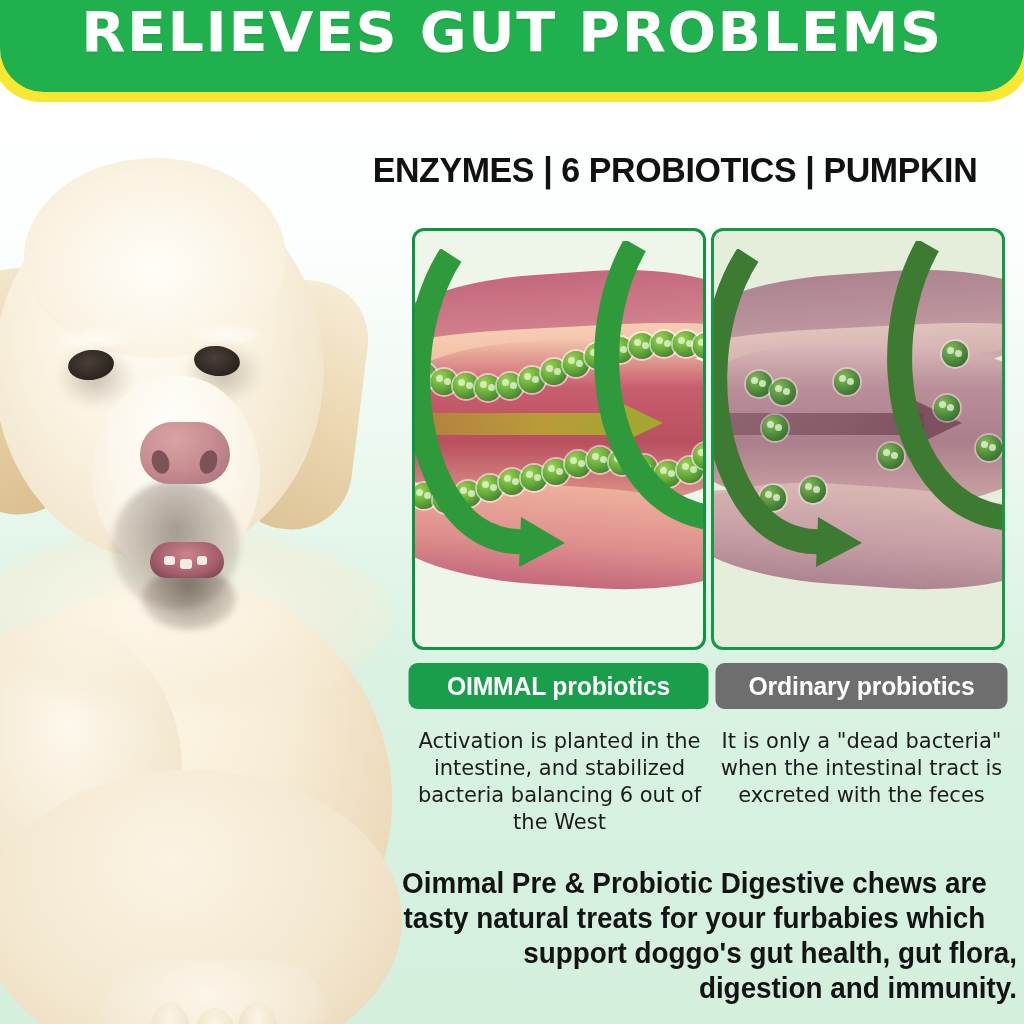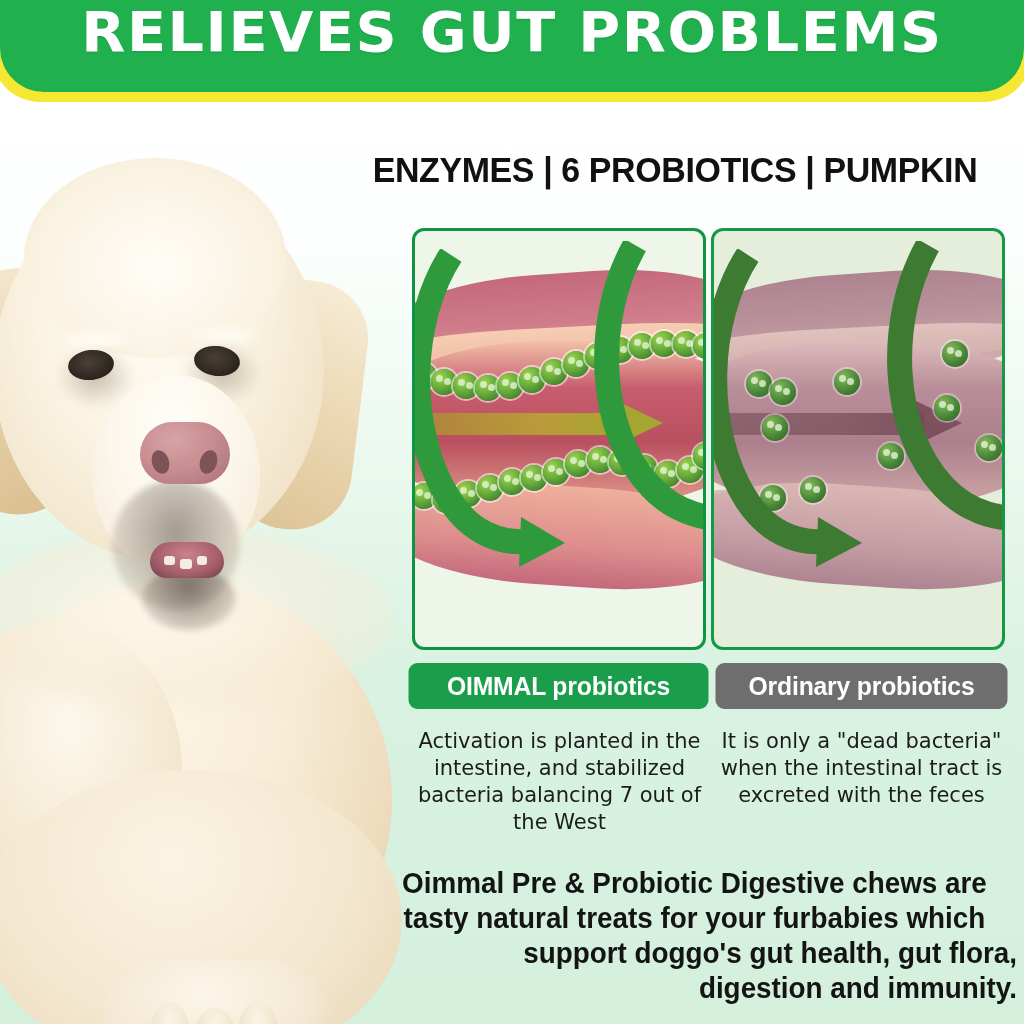--- a/index.html
+++ b/index.html
@@ -435,21 +435,21 @@
         <svg width="165" height="290" viewBox="0 0 165 290">
           <path d="M42 4 C 0 78, 4 190, 58 246 C 82 272, 118 282, 152 276" fill="none" stroke="#3d7a32" stroke-width="25" stroke-linecap="butt"></path>
         </svg>
       </div>
     </div>
   </div>
 
   <div class="label-bar label-oimmal">OIMMAL probiotics</div>
   <div class="label-bar label-ordinary">Ordinary probiotics</div>
 
-  <div class="caption caption-left">Activation is planted in the intestine, and stabilized bacteria balancing 7 out of the West</div>
+  <div class="caption caption-left">Activation is planted in the intestine, and stabilized bacteria balancing 6 out of the West</div>
   <div class="caption caption-right">It is only a "dead bacteria" when the intestinal tract is excreted with the feces</div>
 
   <div class="blurb">
     <div class="l1">Oimmal Pre &amp; Probiotic Digestive chews are</div>
     <div class="l2">tasty natural treats for your furbabies which</div>
     <div class="l3">support doggo's gut health, gut flora,</div>
     <div class="l4">digestion and immunity.</div>
   </div>
 
 </div>

